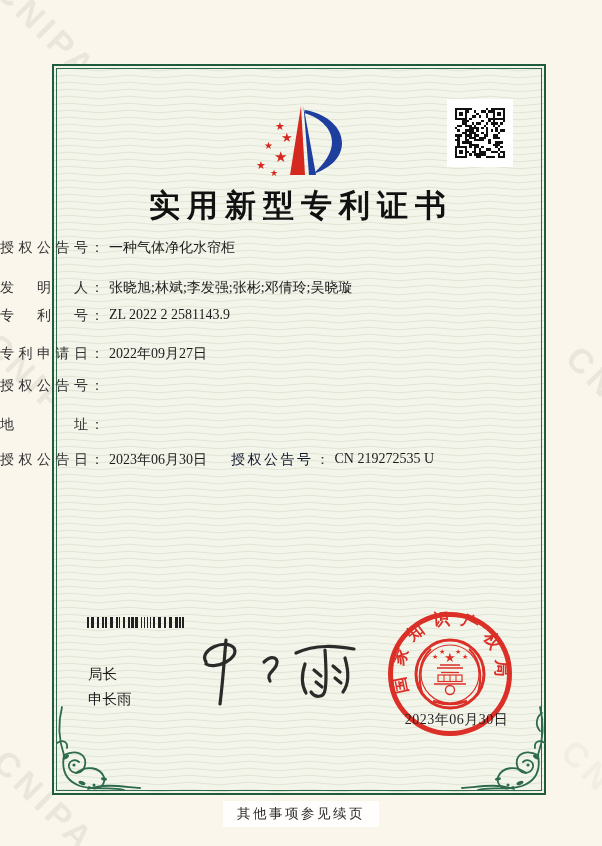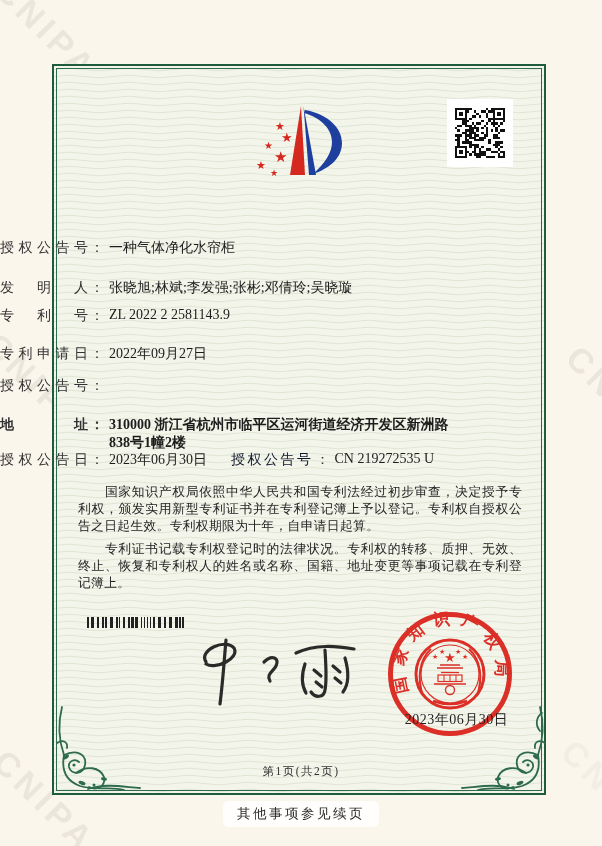--- a/index.html
+++ b/index.html
@@ -32,21 +32,21 @@
   .qf { position:absolute; width:12px; height:12px; border:2px solid #111; background:#fff; }
   .qf::after { content:''; position:absolute; inset:2px; background:#111; }
   .qf.tl { left:0; top:0; } .qf.tr { right:0; top:0; } .qf.bl { left:0; bottom:0; }
 
   .title { position:absolute; left:0; top:185px; width:602px; text-align:center;
            font-size:31px; font-weight:bold; letter-spacing:7px; color:#111; }
   .frow { position:absolute; display:flex; align-items:flex-start; font-size:14px; color:#222; }
   .flabel { width:88px; text-align:justify; text-align-last:justify; color:#333; flex:none; }
   .fcolon { margin:0 5px 0 2px; flex:none; color:#333; }
   .fvalue { color:#1c1c1c; }
-  .r0{top:239px;} .r1{top:279px;} .r2{top:307px;} .r3{top:345px;} .r4{top:377px;} .r5{top:416px;font-weight:bold;} .r6{top:451px;}
+  .r0{top:239px;} .r1{top:279px;} .r2{top:307px;} .r3{top:345px;} .r4{top:377px;} .r5{top:416px;} .r6{top:451px;}
   .addr-val { width:352px; line-height:17.5px; }
   .grant2 { display:flex; margin-left:24px; }
   .grant2 .flabel2 { letter-spacing:2.5px; color:#0f172a; flex:none; }
 
   .body-text { position:absolute; left:78px; top:484px; width:444px; font-size:12.8px;
                line-height:17.2px; color:#242424; text-align:justify; letter-spacing:0.3px; }
   .body-text p { text-indent:2.1em; margin-bottom:5px; }
 
   .barcode { position:absolute; left:87px; top:617px; width:150px; height:11px;
              display:flex; align-items:stretch; }
@@ -57,21 +57,21 @@
   .signature-svg { position:absolute; left:168px; top:628px; }
 
   .seal { position:absolute; left:384px; top:608px; width:132px; height:132px; opacity:0.95; }
   .seal-date { position:absolute; left:0; top:103px; width:100%; padding-left:13px;
                text-align:center; font-size:14px; font-weight:500; color:#151515; letter-spacing:0.5px; }
 
   .page-info { position:absolute; left:0; top:764px; width:602px; text-align:center;
                font-size:11.5px; letter-spacing:1.5px; color:#333; }
 
   .cont-note { position:absolute; left:0; top:801px; width:602px; text-align:center; }
-  .cont-note span { display:inline-block; background:rgba(255,255,255,0.88); border-radius:6px;
+  .cont-note span { display:inline-block; background:rgba(255,255,255,0.88); border-radius:0;
                     padding:4px 14px; font-size:13.5px; letter-spacing:2.5px; color:#2b2b2b; }
 
   .corner-orn { position:absolute; }
   .orn-bl { left:54px; bottom:53px; }
   .orn-br { right:54px; bottom:53px; transform:scaleX(-1); }
 </style>
 </head>
 <body>
 
 <div class="page">
@@ -592,20 +592,21 @@
             <i class="on"></i>
             <i class="on"></i>
             <i class="on"></i>
           </div>
         <div class="qf tl"></div>
         <div class="qf tr"></div>
         <div class="qf bl"></div>
       </div>
     </div>
 
+    <div class="title">实用新型专利证书</div>
 
     <div class="frow r0">
       <span class="flabel">授权公告号</span>
       <span class="fcolon">：</span>
       <span class="fvalue">一种气体净化水帘柜</span>
     </div>
     <div class="frow r1">
       <span class="flabel">发明人</span>
       <span class="fcolon">：</span>
       <span class="fvalue">张晓旭;林斌;李发强;张彬;邓倩玲;吴晓璇</span>
@@ -620,37 +621,32 @@
       <span class="fcolon">：</span>
       <span class="fvalue">2022年09月27日</span>
     </div>
     <div class="frow r4">
       <span class="flabel">授权公告号</span>
       <span class="fcolon">：</span>
     </div>
     <div class="frow r5">
       <span class="flabel">地址</span>
       <span class="fcolon">：</span>
-      <span class="fvalue addr-val">310000 浙江省杭州市临平区运河街道经济开发区新洲路838号1幢2楼</span>
     </div>
     <div class="frow r6">
       <span class="flabel">授权公告日</span>
       <span class="fcolon">：</span>
       <span class="fvalue">2023年06月30日</span>
       <span class="grant2">
         <span class="flabel2">授权公告号</span>
         <span class="fcolon">：</span>
         <span class="fvalue">CN 219272535 U</span>
       </span>
     </div>
 
-    <div class="body-text">
-      <p>国家知识产权局依照中华人民共和国专利法经过初步审查，决定授予专利权，颁发实用新型专利证书并在专利登记簿上予以登记。专利权自授权公告之日起生效。专利权期限为十年，自申请日起算。</p>
-      <p>专利证书记载专利权登记时的法律状况。专利权的转移、质押、无效、终止、恢复和专利权人的姓名或名称、国籍、地址变更等事项记载在专利登记簿上。</p>
-    </div>
 
     <div class="barcode">
         <i class="b" style="width: 2px;"></i>
         <i style="width: 2px;"></i>
         <i class="b" style="width: 3px;"></i>
         <i style="width: 3px;"></i>
         <i class="b" style="width: 2px;"></i>
         <i style="width: 3px;"></i>
         <i class="b" style="width: 2px;"></i>
         <i style="width: 1px;"></i>
@@ -687,20 +683,24 @@
         <i class="b" style="width: 3px;"></i>
         <i style="width: 3px;"></i>
         <i class="b" style="width: 3px;"></i>
         <i style="width: 1px;"></i>
         <i class="b" style="width: 2px;"></i>
         <i style="width: 1px;"></i>
         <i class="b" style="width: 2px;"></i>
         <i style="width: 1px;"></i>
       </div>
 
+    <div class="signer">
+      <div>局长</div>
+      <div>申长雨</div>
+    </div>
 
     <svg class="signature-svg" width="198" height="82" viewBox="0 0 198 82">
       <g fill="none" stroke="#161616" stroke-width="3.2" stroke-linecap="round" stroke-linejoin="round" opacity="0.9">
         <path d="M58,12 C56,34 55,52 52,76"></path>
         <path d="M38,34 C30,22 58,10 66,20 C72,30 48,42 38,36"></path>
         <path d="M96,34 C104,26 112,30 108,38 C105,44 98,46 102,53"></path>
         <path d="M128,25 C148,16 168,18 186,21"></path>
         <path d="M157,22 C158,38 159,52 157,62 C156,70 147,70 143,64"></path>
         <path d="M137,36 C133,48 134,58 138,65"></path>
         <path d="M177,30 C181,44 181,56 175,64"></path>
@@ -732,18 +732,17 @@
           <path d="M50,76 L82,76" stroke-width="1.5"></path>
           <circle cx="66" cy="82" r="4.5" stroke-width="1.4"></circle>
           <path d="M39,88 C33,70 35,52 47,41" stroke-width="2"></path>
           <path d="M93,88 C99,70 97,52 85,41" stroke-width="2"></path>
           <path d="M49,93 Q66,99 83,93" stroke-width="2.4"></path>
         </g>
       </svg>
       <div class="seal-date">2023年06月30日</div>
     </div>
 
-    <div class="page-info">第1页(共2页)</div>
     <div class="cont-note">
       <span>其他事项参见续页</span>
     </div>
   </div>
 </div>
 
 </body></html>

